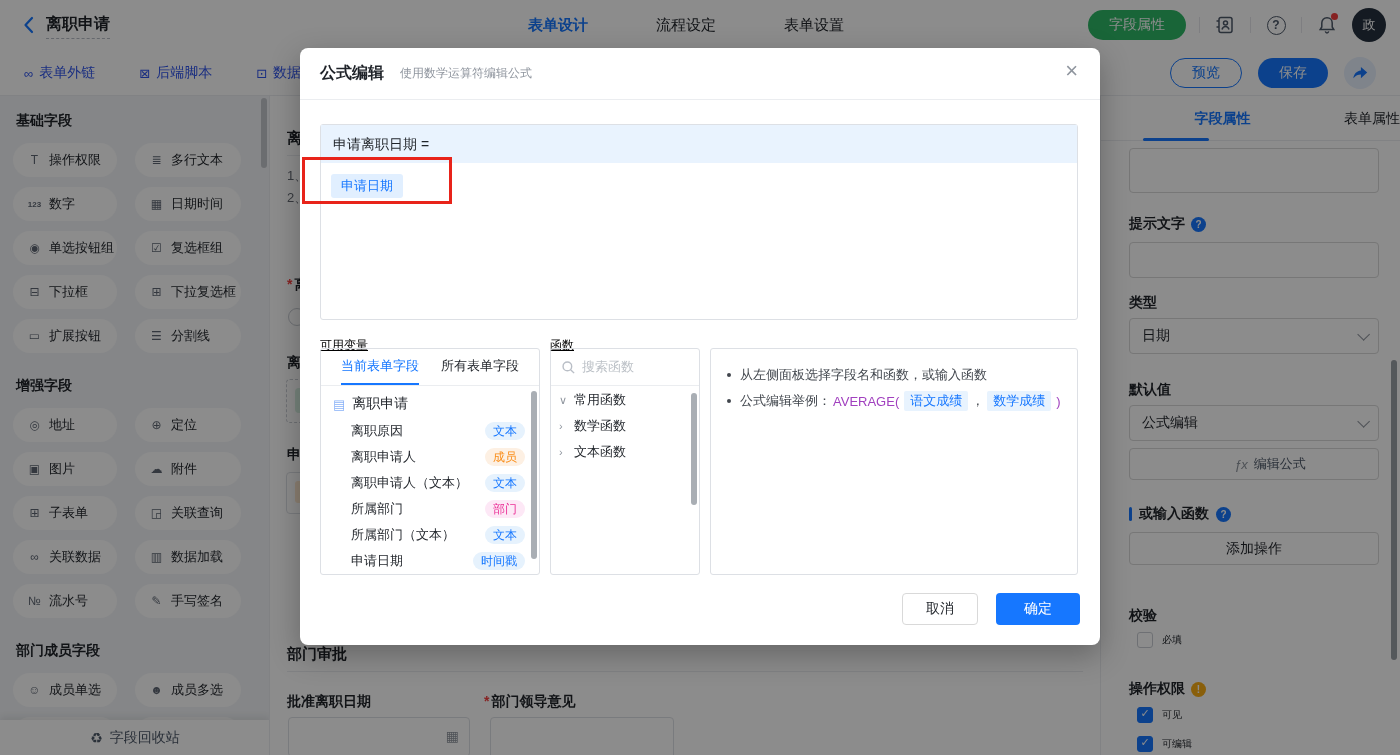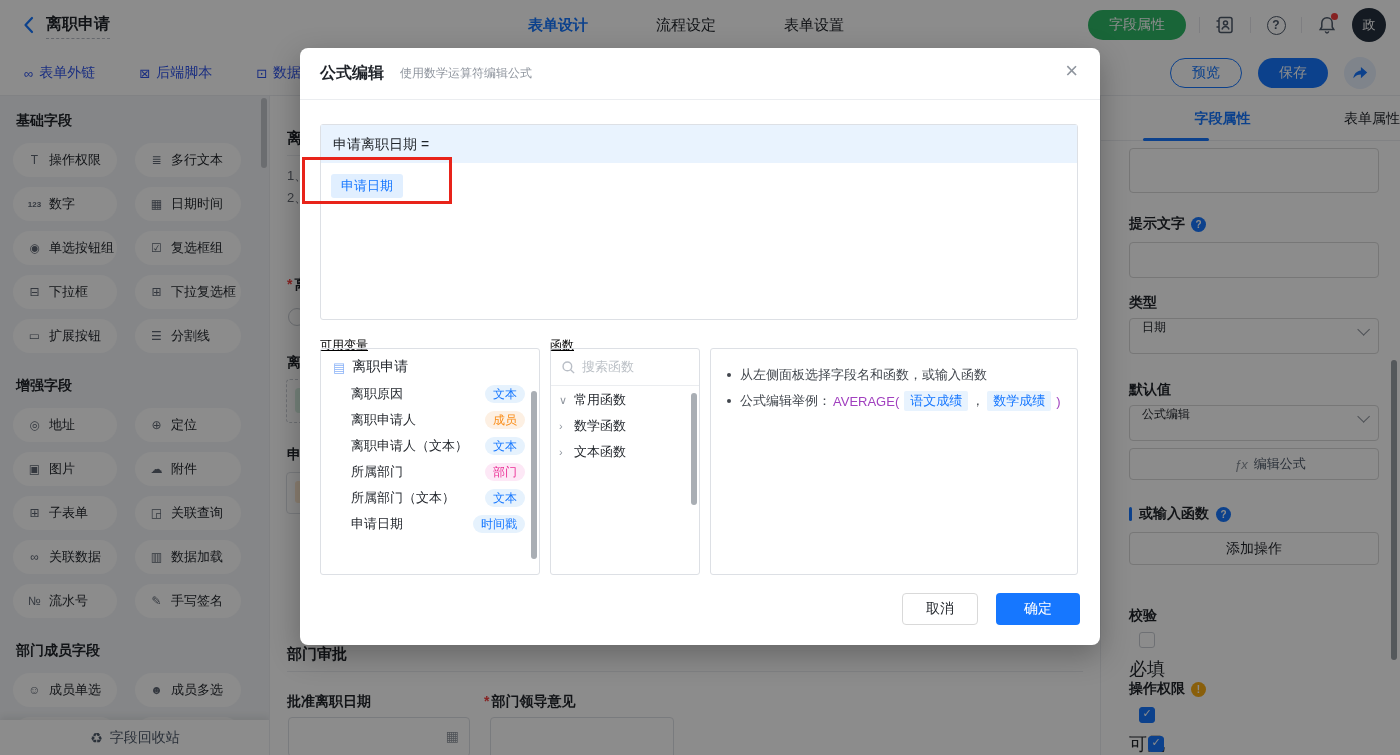--- a/index.html
+++ b/index.html
@@ -85,32 +85,32 @@
   .pbox{position:absolute;left:28px;width:250px;border:1px solid #d9d9d9;border-radius:4px;background:#fff;box-sizing:border-box;}
   .top-input{top:52px;height:45px;}
   .hint-input{top:146px;height:36px;}
   .plabel{position:absolute;left:28px;font-size:14px;font-weight:700;display:flex;align-items:center;gap:6px;}
   .l-hint{top:119px;} .l-type{top:198px;} .l-default{top:285px;} .l-valid{top:511px;} .l-perm{top:584px;}
   .qcirc{width:15px;height:15px;border-radius:50%;background:var(--accent,#1677ff);color:#fff;font-size:10px;font-weight:700;
          display:inline-flex;align-items:center;justify-content:center;}
   .warncirc{width:15px;height:15px;border-radius:50%;background:var(--warn-amber,#faad14);color:#fff;font-size:10px;font-weight:700;
          display:inline-flex;align-items:center;justify-content:center;}
   .pselect{position:absolute;left:28px;width:250px;border:1px solid #d9d9d9;border-radius:4px;box-sizing:border-box;
-           display:flex;align-items:flex-end;padding:17px 12px;font-size:12px;cursor:pointer;background:#fff;}
+           display:flex;align-items:center;padding:17px 12px;font-size:14px;cursor:pointer;background:#fff;}
   .sel-type{top:222px;height:34px;} .sel-default{top:309px;height:32px;}
   .chev{margin-left:auto;width:8px;height:8px;border-right:1.6px solid #8f959e;border-bottom:1.6px solid #8f959e;
         transform:rotate(45deg) translateY(-3px);}
   .pbtn{position:absolute;left:28px;width:250px;border:1px solid #d9d9d9;border-radius:4px;background:#fff;
         font-size:13px;color:#4e5969;cursor:pointer;display:flex;align-items:center;justify-content:center;gap:6px;font-family:inherit;}
   .fx-btn{top:352px;height:32px;padding-left:38px;}
   .fx-btn .fxg{font-style:italic;color:#8f959e;font-size:13px;}
   .add-btn{top:436px;height:33px;font-size:14px;color:#1f2329;}
   .psec{position:absolute;left:28px;top:409px;display:flex;align-items:center;gap:7px;font-size:14px;font-weight:700;}
   .psec .bar{width:3px;height:14px;background:var(--accent,#1677ff);border-radius:2px;}
-  .pcheck{position:absolute;left:28px;display:flex;align-items:center;gap:9px;font-size:18px;cursor:pointer;flex-direction:column;}
+  .pcheck{position:absolute;left:36px;display:flex;align-items:center;gap:9px;font-size:10px;cursor:pointer;}
   .c-req{top:536px;} .c-vis{top:611px;} .c-edit{top:640px;}
   .cb{width:16px;height:16px;border:1px solid #c9cdd4;border-radius:3px;background:#fff;box-sizing:border-box;position:relative;}
   .cb.on{background:var(--accent,#1677ff);border-color:var(--accent,#1677ff);}
   .cb.on::after{content:"✓";position:absolute;left:2.5px;top:-1px;color:#fff;font-size:11px;font-weight:700;}
   .rp-thumb{position:absolute;right:3px;top:264px;width:6px;height:300px;border-radius:3px;background:#9aa0a6;}
 
   
   .overlay{position:absolute;left:0;top:0;width:1400px;height:755px;background:rgba(0,0,0,0.45);z-index:50;}
   .modal{position:absolute;left:300px;top:48px;width:800px;height:597px;background:#fff;border-radius:8px;
          box-shadow:0 10px 30px rgba(0,0,0,.28);z-index:100;}
@@ -432,20 +432,24 @@
     <div class="m-formula">
       <div class="mf-head">申请离职日期 =</div>
       <div class="mf-body">
         <span class="mf-chip">申请日期</span>
       </div>
     </div>
     <div class="m-lbl lbl-vars">可用变量</div>
     <div class="m-lbl lbl-funcs">函数</div>
 
     <div class="m-vars">
+      <div class="mv-tabs">
+        <span class="mv-tab active">当前表单字段</span>
+        <span class="mv-tab">所有表单字段</span>
+      </div>
       <div class="mv-root">
         <i class="doc-ic">▤</i>
         <span>离职申请</span>
       </div>
       <div class="mv-list">
 
           <div class="mv-row">
             <span class="mv-name">离职原因</span>
             <span class="mv-badge b-text">文本</span>
           </div>

